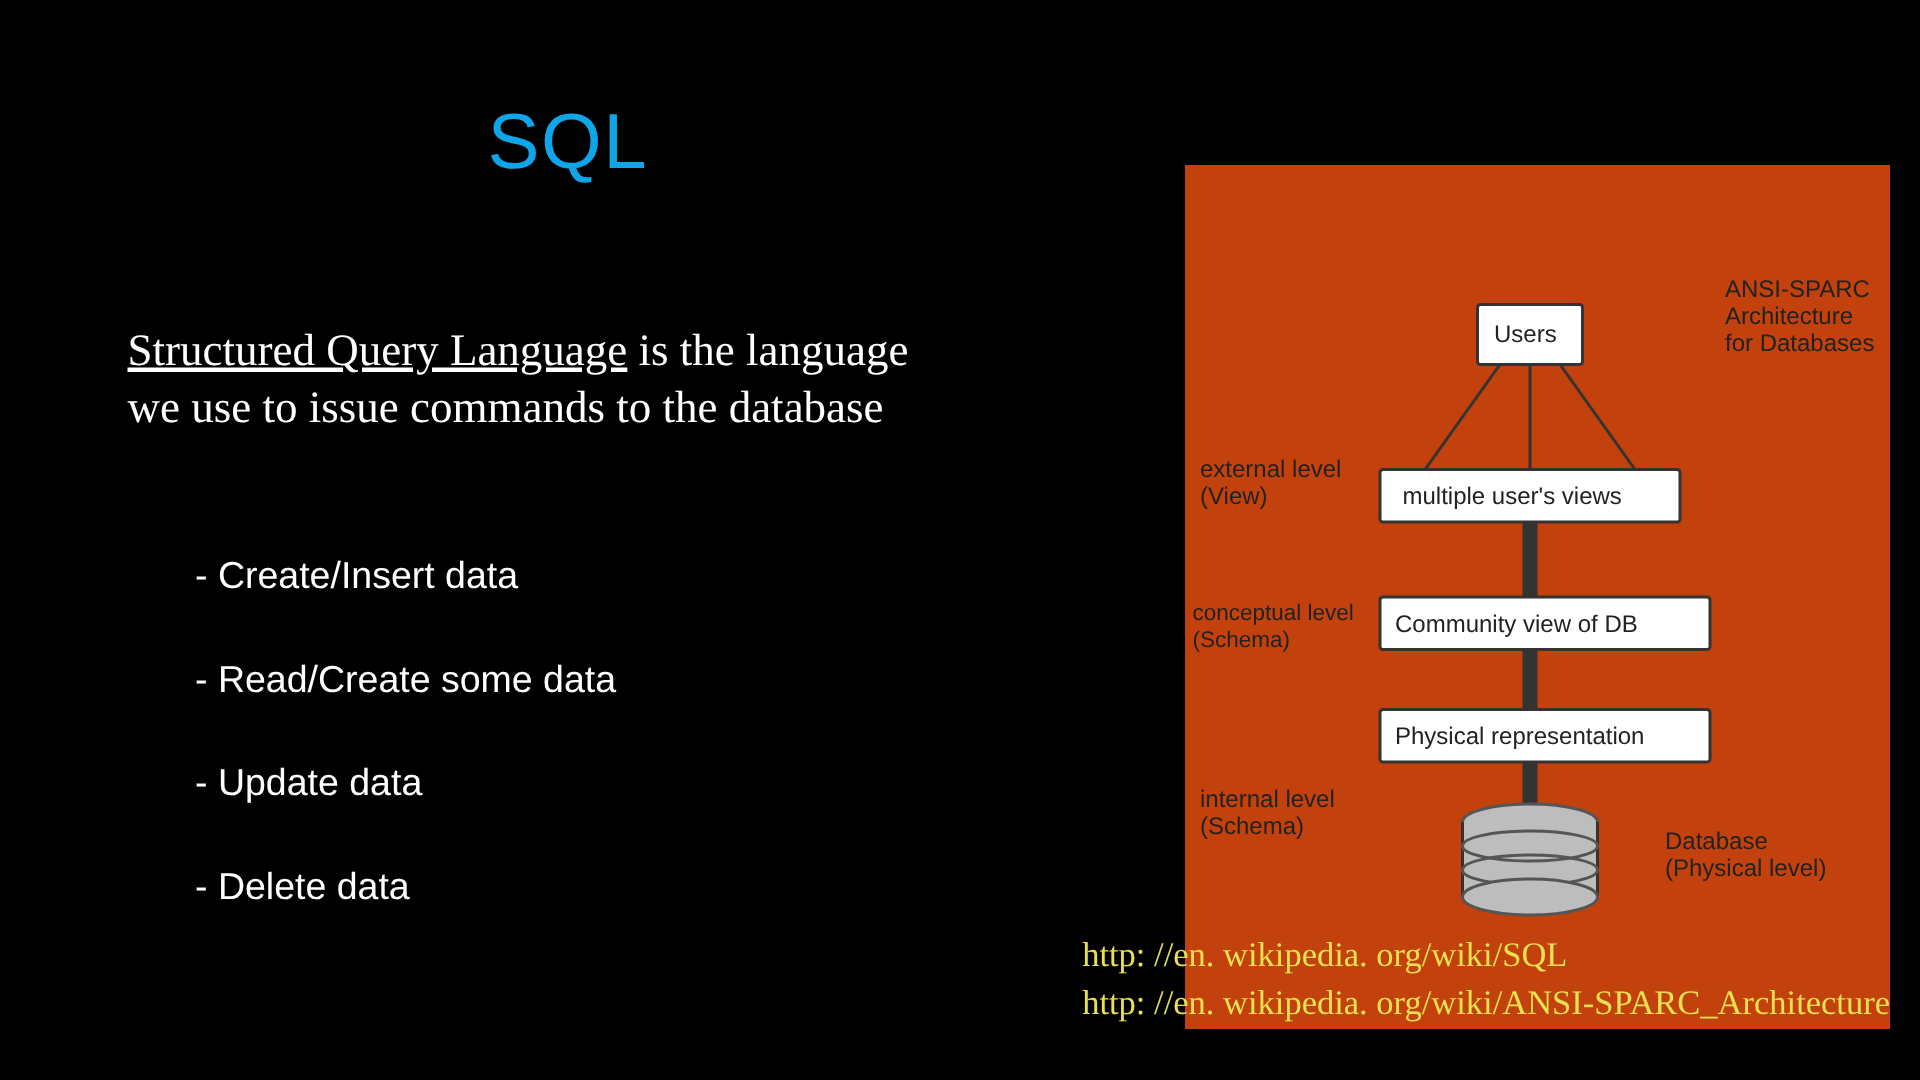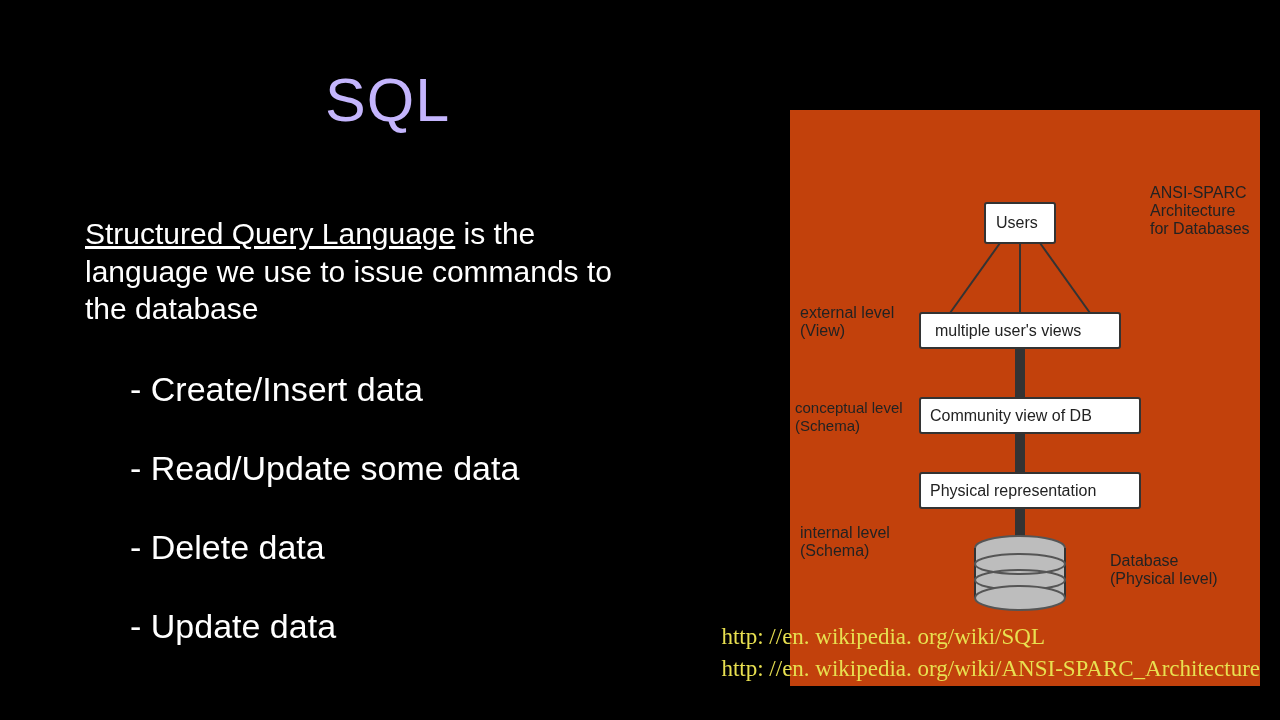--- a/index.html
+++ b/index.html
@@ -14,45 +14,46 @@
   }
   .slide {
     width: 100%;
     height: 100%;
     position: relative;
   }
   .title {
     position: absolute;
     top: 65px;
     left: 325px;
-    font-size: 61px;
+    font-size: 52px;
     font-weight: 400;
-    color: #c4b5fd;
+    color: #0ea5e9;
     letter-spacing: 1px;
   }
   .body-text {
     position: absolute;
     top: 215px;
     left: 85px;
     width: 560px;
     font-size: 30px;
     line-height: 1.25;
     color: #ffffff;
+    font-family: Liberation Serif, serif;
   }
   .body-text .underlined {
     text-decoration: underline;
   }
   .bullets {
     position: absolute;
     top: 370px;
     left: 130px;
     width: 520px;
   }
   .bullet {
-    font-size: 34px;
+    font-size: 25px;
     color: #ffffff;
     margin-bottom: 40px;
   }
   .bullet::before {
     content: "-  ";
   }
   .diagram {
     position: absolute;
     top: 110px;
     right: 20px;
@@ -108,23 +109,23 @@
 <div class="slide">
 
   <div class="title">SQL</div>
 
   <div class="body-text">
     <span class="underlined">Structured Query Language</span><span> is the language we use to issue commands to the database</span>
   </div>
 
   <div class="bullets">
     <div class="bullet">Create/Insert data</div>
-    <div class="bullet">Read/Update some data</div>
+    <div class="bullet">Read/Create some data</div>
+    <div class="bullet">Update data</div>
     <div class="bullet">Delete data</div>
-    <div class="bullet">Update data</div>
   </div>
 
   <div class="diagram">
     <svg viewBox="0 0 470 460">
 
       <text class="dg-text" x="360" y="30" font-size="16">ANSI-SPARC</text>
       <text class="dg-text" x="360" y="48" font-size="16">Architecture</text>
       <text class="dg-text" x="360" y="66" font-size="16">for Databases</text>
 
       <rect class="dg-box" x="195" y="35" width="70" height="40" rx="2"></rect>

